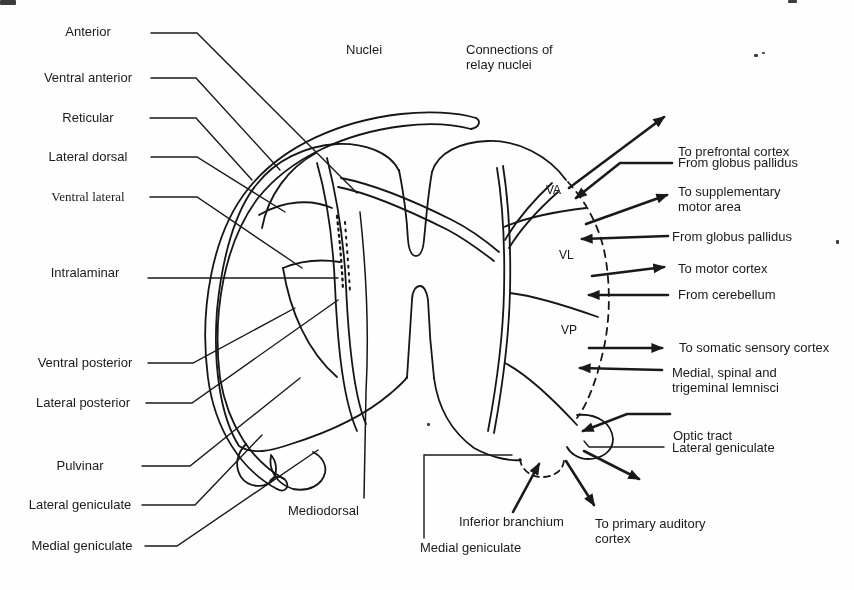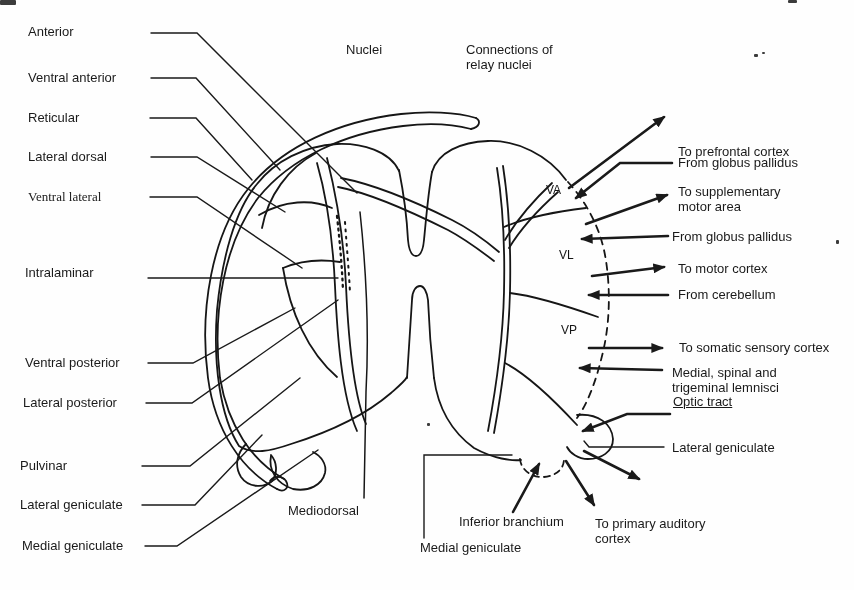--- a/index.html
+++ b/index.html
@@ -1,20 +1,20 @@
 <!DOCTYPE html>
 <html><head>
 <meta charset="utf-8">
 <style>
   html,body{margin:0;padding:0;background:#fff;}
   .page{position:relative;width:854px;height:590px;background:#fefefe;overflow:hidden;
         font-family:"Liberation Sans", sans-serif;}
   svg.fig{position:absolute;left:0;top:0;}
   .lbl{position:absolute;font-size:13px;line-height:15px;color:#1a1a1a;white-space:nowrap;}
-  .lbl.r{text-align:left;}
+  .lbl.r{text-align:center;}
   .lbl.wrap{white-space:normal;}
   .abbr{position:absolute;font-size:12px;color:#151515;}
   .speck{position:absolute;background:#1a1a1a;opacity:.85;border-radius:1px;}
 </style>
 </head>
 <body>
 
 <div class="page">
 
   <svg class="fig" width="854" height="590" viewBox="0 0 854 590">
@@ -118,21 +118,21 @@
   <div class="lbl" style="left:420px;top:540px;">Medial geniculate</div>
 
   <div class="lbl" style="left:678px;top:100px;margin-top:44px;">To prefrontal cortex</div>
   <div class="lbl" style="left:678px;top:155px;">From globus pallidus</div>
   <div class="lbl wrap" style="left:678px;top:184px;width:115px;">To supplementary motor area</div>
   <div class="lbl" style="left:672px;top:229px;">From globus pallidus</div>
   <div class="lbl" style="left:678px;top:261px;">To motor cortex</div>
   <div class="lbl" style="left:678px;top:287px;">From cerebellum</div>
   <div class="lbl" style="left:679px;top:340px;">To somatic sensory cortex</div>
   <div class="lbl wrap" style="left:672px;top:365px;width:125px;">Medial, spinal and trigeminal lemnisci</div>
-  <div class="lbl" style="left:673px;top:394px;text-decoration:underline;">Optic tract</div>
+  <div class="lbl" style="left:673px;top:428px;">Optic tract</div>
   <div class="lbl" style="left:672px;top:440px;">Lateral geniculate</div>
   <div class="lbl wrap" style="left:595px;top:516px;width:125px;">To primary auditory cortex</div>
 
   <div class="speck" style="left:0;top:0;width:16px;height:5px;"></div>
   <div class="speck" style="left:788px;top:0;width:9px;height:3px;"></div>
   <div class="speck" style="left:754px;top:54px;width:4px;height:3px;"></div>
   <div class="speck" style="left:762px;top:52px;width:3px;height:2px;"></div>
   <div class="speck" style="left:836px;top:240px;width:3px;height:4px;"></div>
   <div class="speck" style="left:427px;top:423px;width:3px;height:3px;"></div>
 

